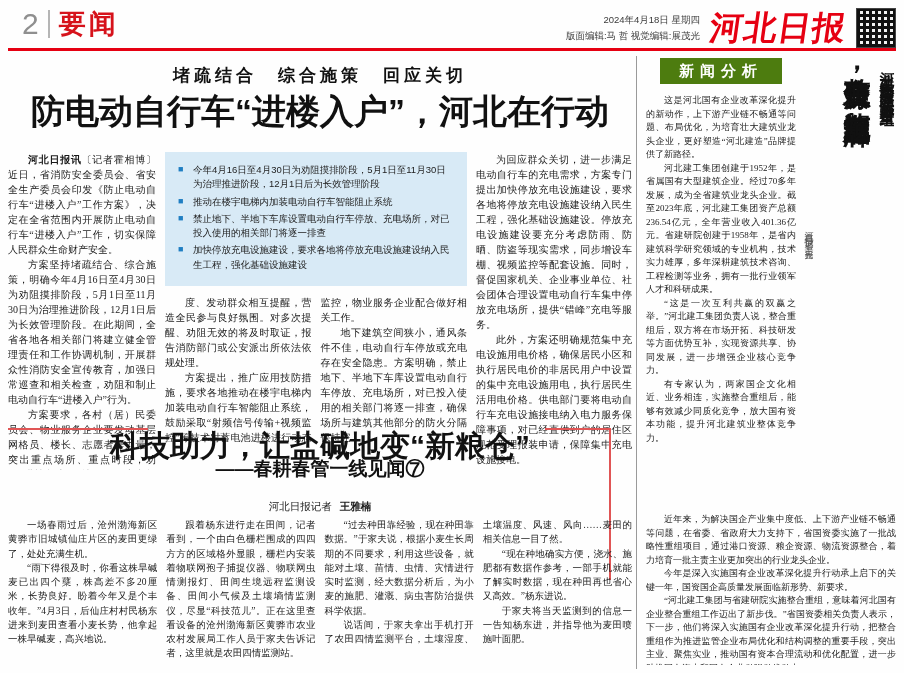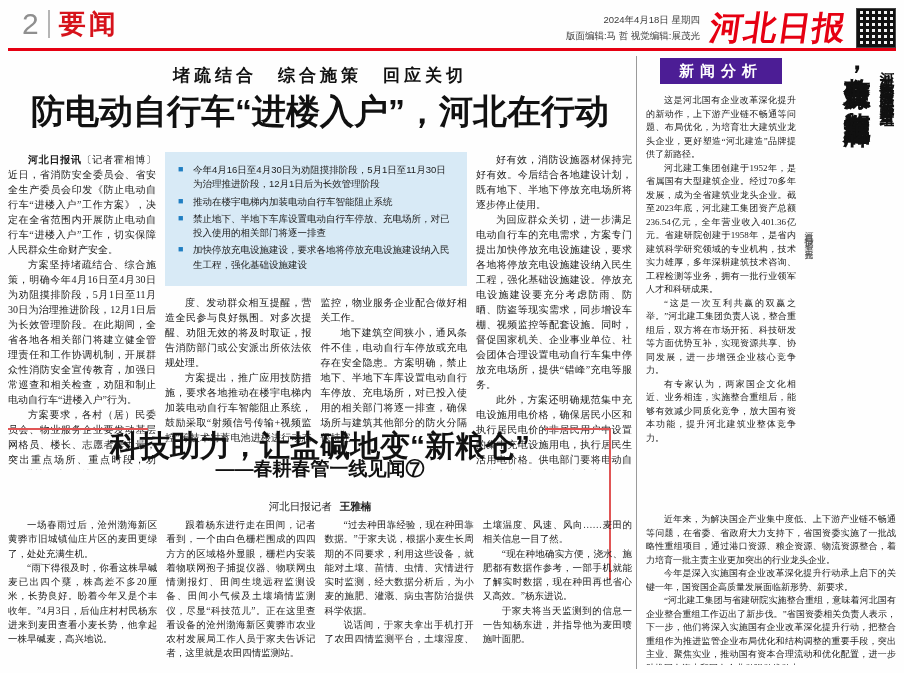--- a/index.html
+++ b/index.html
@@ -52,21 +52,21 @@
   .byline2{position:absolute;left:0;top:448px;width:624px;text-align:center;
            font-size:10.5px;color:#222;font-family:"Liberation Serif",serif;}
   .byline2 b{margin-left:8px;}
   .cols2{position:absolute;left:0;top:466px;width:624px;height:155px;column-count:4;column-gap:9px;
          overflow:hidden;text-align:justify;font-family:"Liberation Serif",serif;
          font-size:9.5px;line-height:1.5;}
   .cols2 p{margin:0;text-indent:2em;}
   
   .na-row{display:flex;height:452px;}
   .na-col{width:150px;overflow:hidden;margin-right:4px;}
-  .na-label{width:122px;height:26px;background:#4c1d95;color:#fff;font-size:15px;font-weight:bold;
+  .na-label{width:122px;height:26px;background:#4d7c0f;color:#fff;font-size:15px;font-weight:bold;
             letter-spacing:6px;display:flex;align-items:center;justify-content:center;margin:2px auto 10px;}
   .na-text p{font-family:"Liberation Serif",serif;font-size:9px;line-height:1.5;text-align:justify;
              margin:0;text-indent:2em;color:#1a1a1a;}
   .vt-block{position:relative;width:96px;height:452px;}
   .vt-sub{position:absolute;right:0;top:4px;writing-mode:vertical-rl;font-size:14.5px;
           font-weight:bold;letter-spacing:2.5px;color:#111;}
   .vt-main{position:absolute;right:25px;top:0;writing-mode:vertical-rl;font-size:27px;
            font-weight:bold;letter-spacing:1px;line-height:1.05;color:#111;}
   .vt-byline{position:absolute;left:2px;top:168px;writing-mode:vertical-rl;font-size:9px;
              color:#555;letter-spacing:2px;font-family:"Liberation Serif",serif;}
@@ -111,21 +111,20 @@
         <p><span class="bullet">■</span><span>禁止地下、半地下车库设置电动自行车停放、充电场所，对已投入使用的相关部门将逐一排查</span></p>
         <p><span class="bullet">■</span><span>加快停放充电设施建设，要求各地将停放充电设施建设纳入民生工程，强化基础设施建设</span></p>
       </div>
       <div class="mid2 colbody">
         <p>度、发动群众相互提醒，营造全民参与良好氛围。对多次提醒、劝阻无效的将及时取证，报告消防部门或公安派出所依法依规处理。</p>
         <p>方案提出，推广应用技防措施，要求各地推动在楼宇电梯内加装电动自行车智能阻止系统，鼓励采取“射频信号传输+视频监控”等技术对蓄电池进楼进行动态监控，物业服务企业配合做好相关工作。</p>
         <p>地下建筑空间狭小，通风条件不佳，电动自行车停放或充电存在安全隐患。方案明确，禁止地下、半地下车库设置电动自行车停放、充电场所，对已投入使用的相关部门将逐一排查，确保场所与建筑其他部分的防火分隔保持完</p>
       </div>
     </div>
     <div class="colbody c4">
-      <p>好有效，消防设施器材保持完好有效。今后结合各地建设计划，既有地下、半地下停放充电场所将逐步停止使用。</p>
       <p>为回应群众关切，进一步满足电动自行车的充电需求，方案专门提出加快停放充电设施建设，要求各地将停放充电设施建设纳入民生工程，强化基础设施建设。停放充电设施建设要充分考虑防雨、防晒、防盗等现实需求，同步增设车棚、视频监控等配套设施。同时，督促国家机关、企业事业单位、社会团体合理设置电动自行车集中停放充电场所，提供“错峰”充电等服务。</p>
       <p>此外，方案还明确规范集中充电设施用电价格，确保居民小区和执行居民电价的非居民用户中设置的集中充电设施用电，执行居民生活用电价格。供电部门要将电动自行车充电设施接电纳入电力服务保障事项，对已经直供到户的居住区规范受理报装申请，保障集中充电设施接电。</p>
     </div>
   </div>
 
   <div class="redline red-l"></div>
   <div class="redline red-r1"></div>
   <div class="redline red-r2"></div>
   <div class="headline2">科技助力，让盐碱地变“新粮仓”</div>
   <div class="subtitle2">——春耕春管一线见闻⑦</div>

